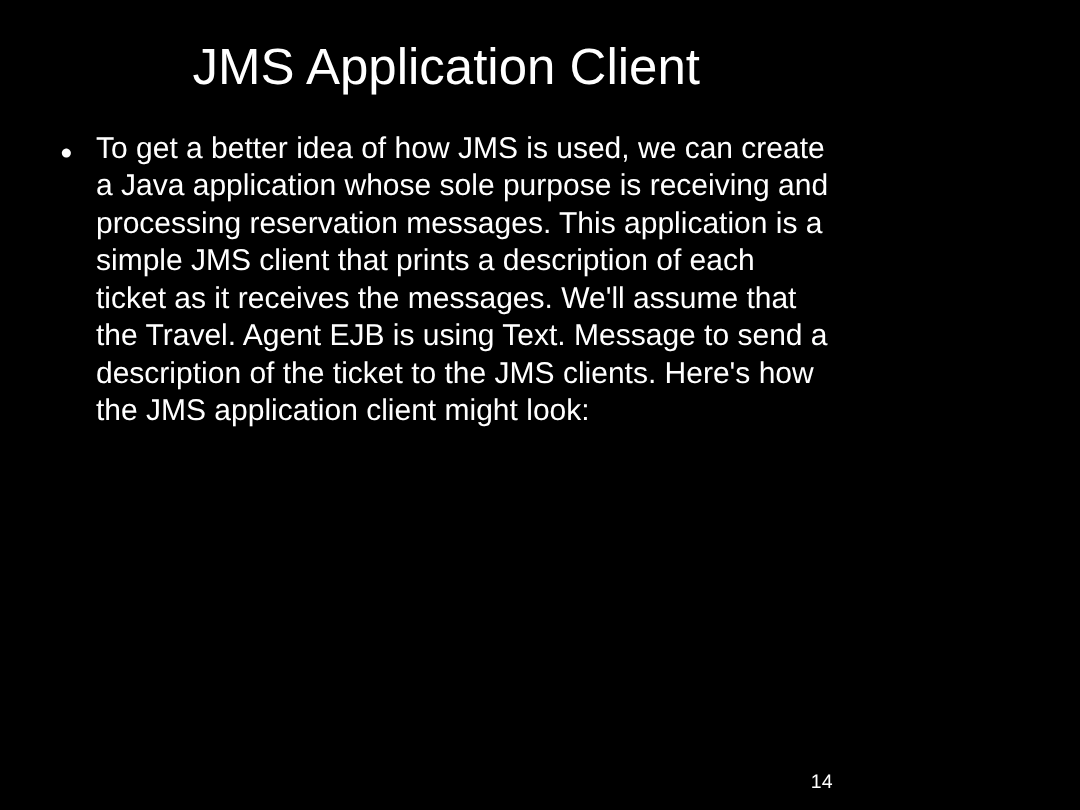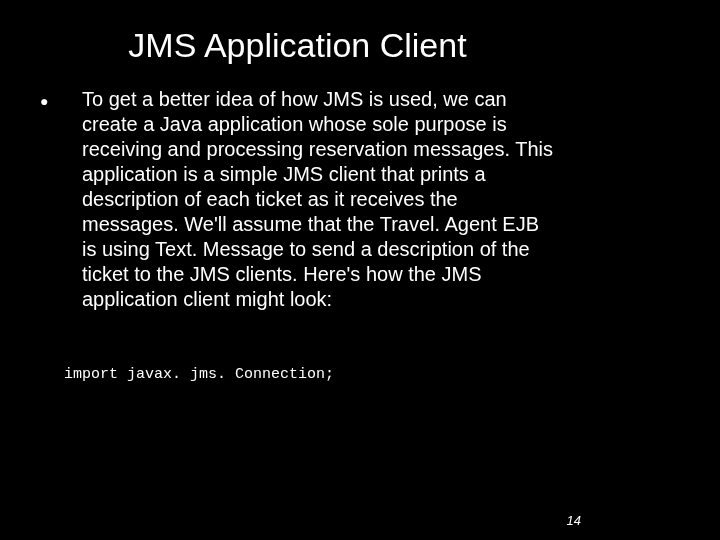--- a/index.html
+++ b/index.html
@@ -32,51 +32,48 @@
   .bullet {
     width: 24px;
     flex: 0 0 24px;
     font-size: 14px;
     line-height: 24px;
     padding-top: 2px;
   }
   .para {
     font-size: 20px;
     line-height: 1.25;
-    margin-left: 18px;
   }
   .code {
     font-family: "Courier New", Courier, monospace;
     font-size: 15px;
     line-height: 1.35;
     white-space: pre;
     margin-left: 24px;
     margin-top: 12px;
   }
   .pagenum {
     position: absolute;
     bottom: 12px;
-    right: 14px;
+    right: 40px;
     font-size: 13px;
-    font-style: italic;
   }
 </style>
 </head>
 <body>
 
 <div class="slide">
   <h1 class="title">JMS Application Client</h1>
 
   <div class="body-row">
     <div class="bullet">●</div>
     <div class="para">To get a better idea of how JMS is used, we can create a Java application whose sole purpose is receiving and processing reservation messages. This application is a simple JMS client that prints a description of each ticket as it receives the messages. We'll assume that the Travel. Agent EJB is using Text. Message to send a description of the ticket to the JMS clients. Here's how the JMS application client might look:</div>
   </div>
 
   <div class="code">
-    <div>import javax. jms. Connection;</div>
     
     
     
     
   </div>
 
   <div class="pagenum">14</div>
 </div>
 
 </body></html>

